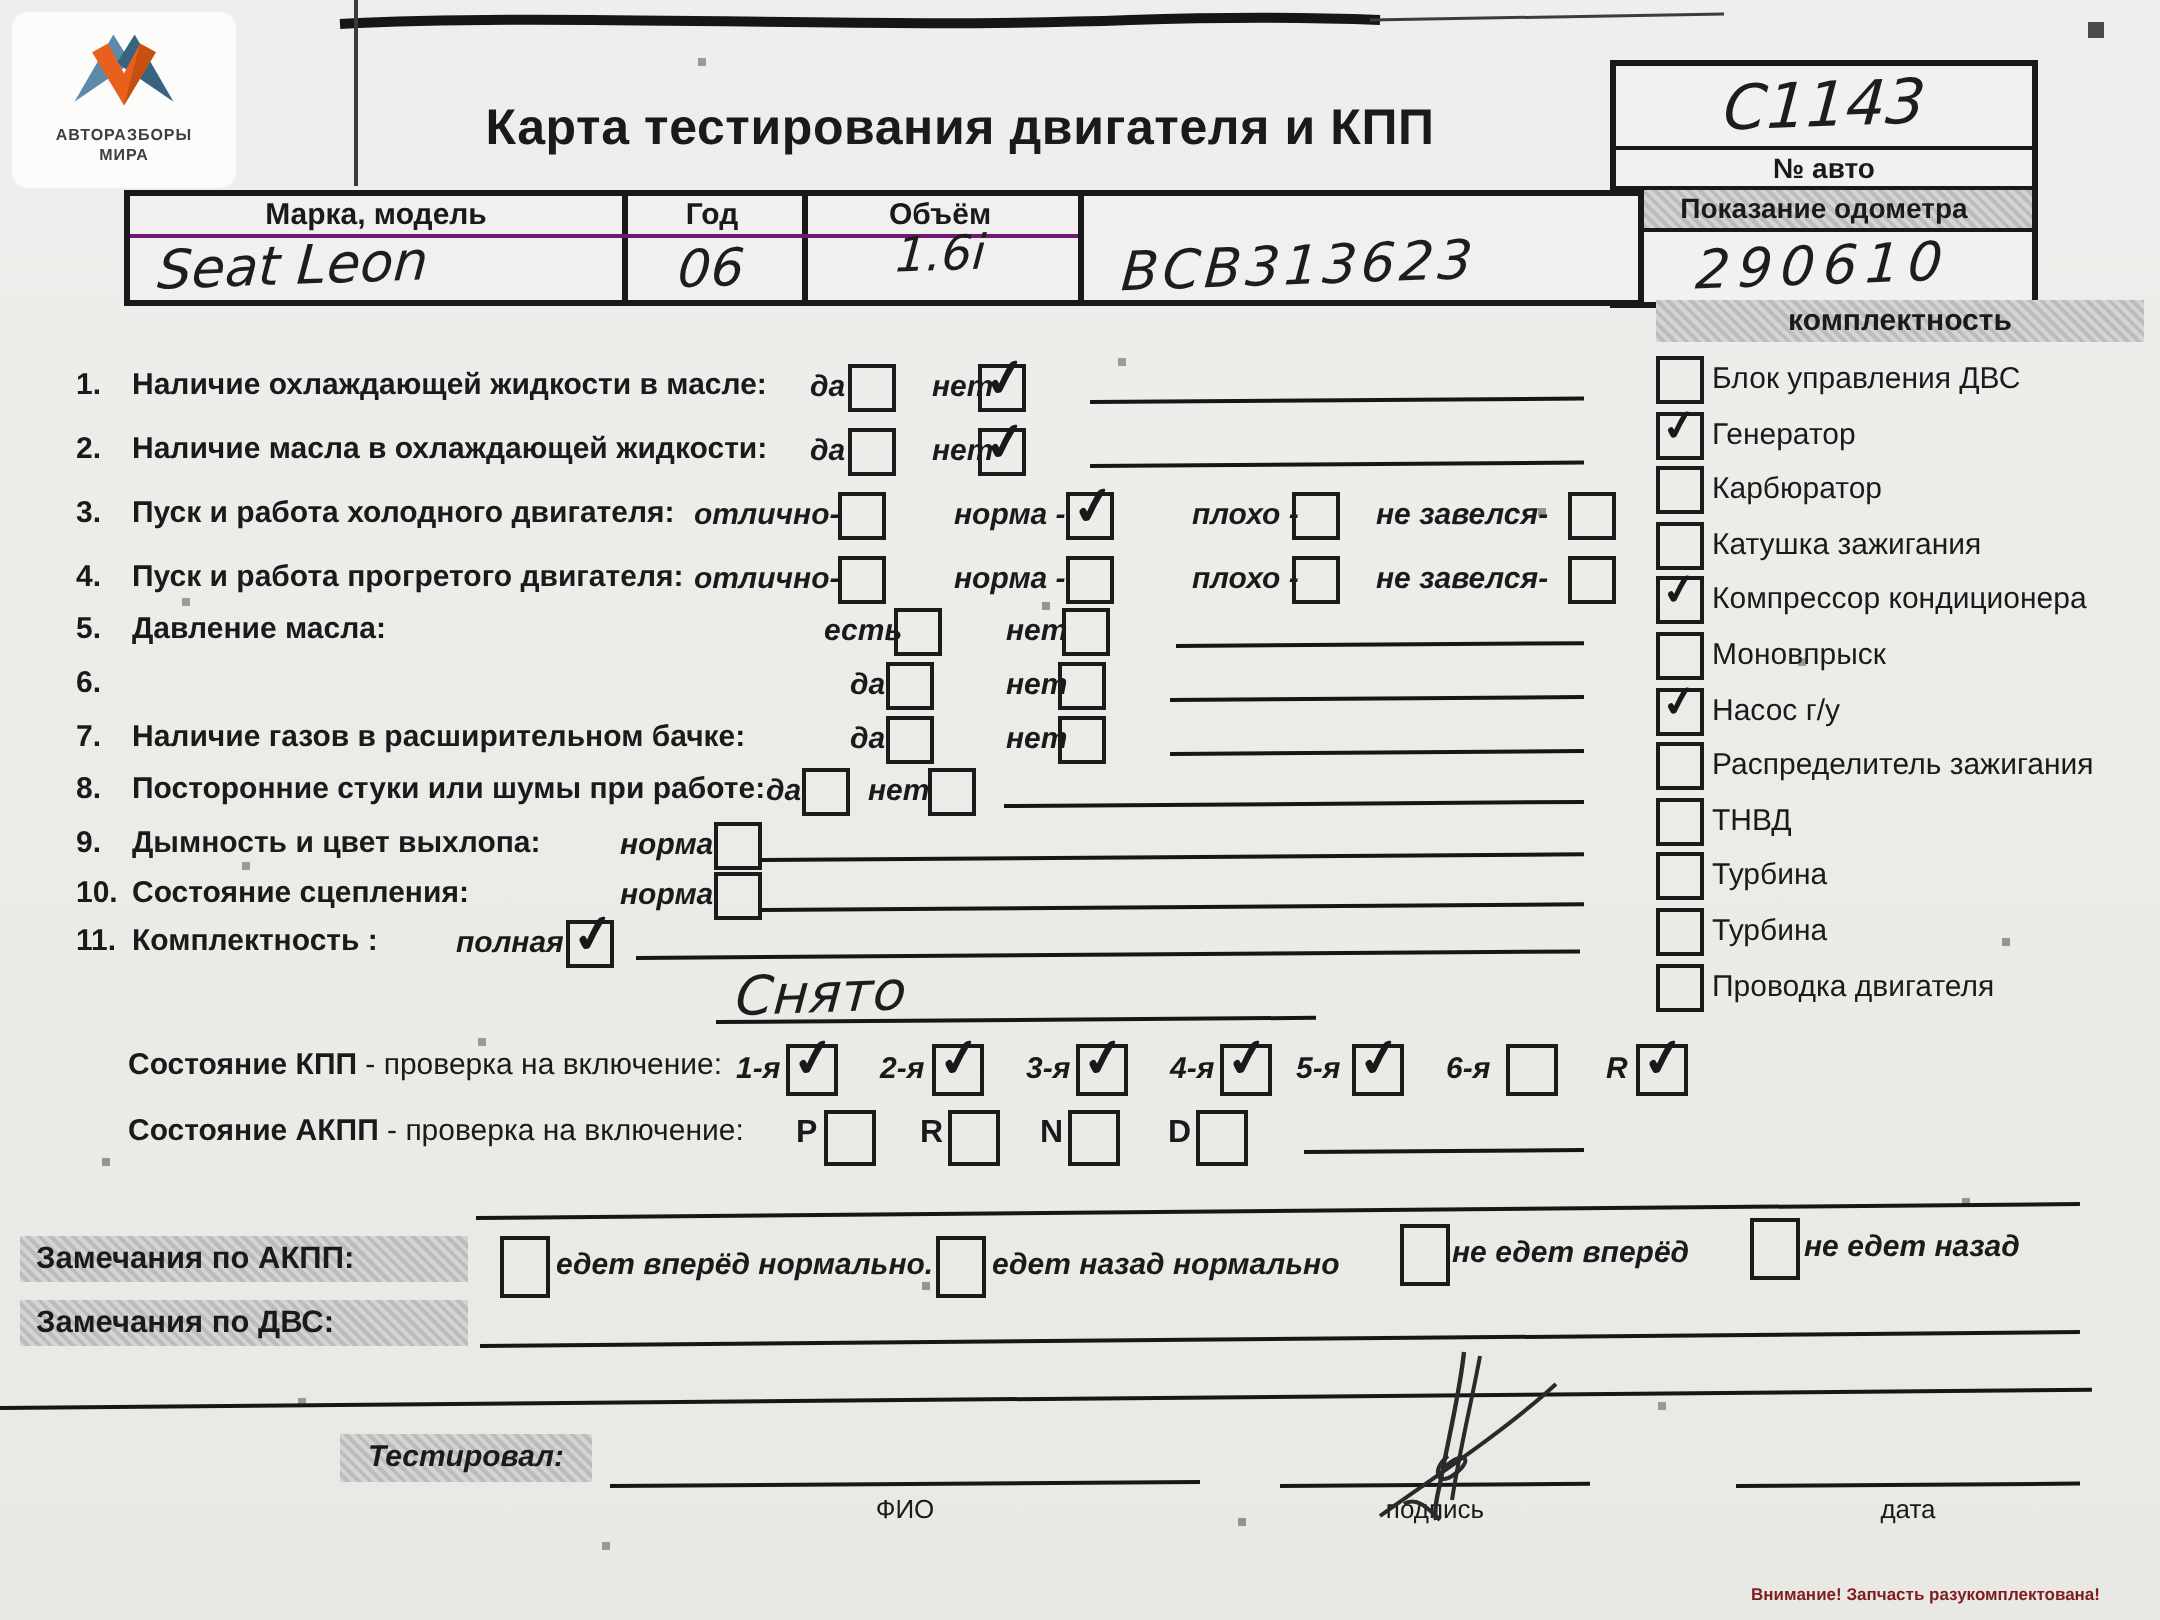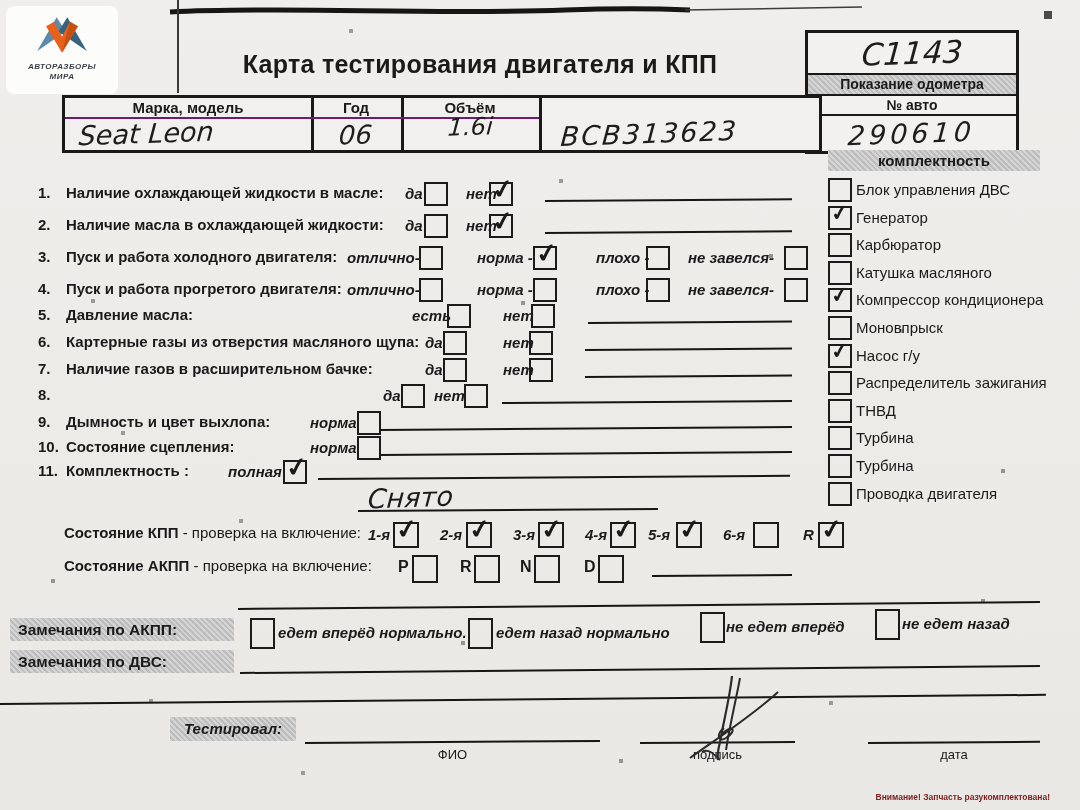--- a/index.html
+++ b/index.html
@@ -5,39 +5,39 @@
   html,body{margin:0;padding:0;}
   .page{position:relative;width:1080px;height:810px;background:linear-gradient(180deg,#efeeec,#e9e8e4);
         font-family:"Liberation Sans",sans-serif;color:#1a1a1a;overflow:hidden;}
   .abs{position:absolute;}
   .shade{background:#c4c4c4;background-image:repeating-linear-gradient(45deg,rgba(255,255,255,.28) 0 2px,rgba(0,0,0,0.04) 2px 4px);}
   .hw{font-family:"DejaVu Sans",sans-serif;font-style:italic;color:#1d1d1d;display:inline-block;
       transform:skewX(-6deg) rotate(-2deg);white-space:nowrap;}
   
   .logo-card{left:6px;top:6px;width:112px;height:88px;background:#fcfcfb;border-radius:8px;text-align:center;}
   .logo-card svg{margin-top:6px;}
-  .logo-text{font-size:8px;font-weight:bold;letter-spacing:.5px;color:#3b3f46;line-height:10px;font-style:italic;}
+  .logo-text{font-size:8px;font-weight:bold;letter-spacing:.5px;color:#3b3f46;line-height:10px;}
   .v-divider{left:177px;top:0;width:2px;height:93px;background:#3a3a3a;}
   
   .title{left:175px;top:50px;width:610px;text-align:center;font-size:25px;font-weight:bold;letter-spacing:.3px;}
   
   .info-box{left:805px;top:30px;width:208px;height:118px;border:3px solid #191919;background:#f2f1ef;}
   .ib-row{position:relative;text-align:center;overflow:visible;}
   .ib-r1{height:40px;}
   .ib-r2{height:18px;border-top:2px solid #191919;font-size:14px;font-weight:bold;line-height:18px;}
   .ib-r3{height:19px;border-top:2px solid #191919;font-size:14px;font-weight:bold;line-height:19px;}
   .ib-r4{height:37px;border-top:2px solid #191919;}
   
   .vtable{left:62px;top:95px;width:754px;height:52px;border:3px solid #191919;background:#f1f0ee;}
   .vt-col{position:absolute;top:0;bottom:0;border-right:3px solid #191919;}
   .vt-head{position:absolute;top:0;left:0;right:0;height:19px;border-bottom:2px solid #701a75;
            font-size:15px;font-weight:bold;text-align:center;line-height:19px;}
   .vt-val{position:absolute;top:19px;left:0;right:0;bottom:0;}
   
-  .eq-header{left:828px;top:150px;width:212px;height:21px;font-size:15px;font-weight:bold;text-align:center;line-height:21px;}
+  .eq-header{left:828px;top:150px;width:244px;height:21px;font-size:15px;font-weight:bold;text-align:center;line-height:21px;}
   .eq-item{position:absolute;left:828px;height:20px;}
   .eq-cb{position:absolute;left:0;top:0;width:16px;height:16px;border:2px solid #1b1b1b;}
   .eq-lbl{position:absolute;left:28px;top:1px;font-size:15px;white-space:nowrap;}
   
   .row{position:absolute;left:0;width:1080px;height:26px;font-size:15px;}
   .num{position:absolute;left:38px;font-weight:bold;}
   .lbl{position:absolute;left:66px;font-weight:bold;white-space:nowrap;}
   .optlbl{position:absolute;top:1px;font-style:italic;font-weight:bold;white-space:nowrap;}
   .cb{position:absolute;width:20px;height:20px;border:2px solid #1b1b1b;top:-2px;}
   .cb.checked::after{content:"\2713";position:absolute;left:1px;top:-10px;font-size:26px;font-weight:bold;
@@ -83,22 +83,22 @@
     <div class="logo-text">АВТОРАЗБОРЫ</div>
     <div class="logo-text">МИРА</div>
   </div>
 
   <div class="abs title">Карта тестирования двигателя и КПП</div>
 
   <div class="abs info-box">
     <div class="ib-row ib-r1">
       <span class="hw" style="font-size:31px;margin-top:2px">C1143</span>
     </div>
+    <div class="ib-row ib-r2">№ авто</div>
     <div class="ib-row ib-r3 shade">Показание одометра</div>
-    <div class="ib-row ib-r2">№ авто</div>
     <div class="ib-row ib-r4">
       <span class="hw" style="font-size:27px;letter-spacing:4px;margin-top:2px">290610</span>
     </div>
   </div>
 
   <div class="abs vtable">
     <div class="vt-col" style="left:0;width:246px">
       <div class="vt-head">Марка, модель</div>
       <div class="vt-val">
         <span class="hw" style="font-size:27px;margin:1px 0 0 14px">Seat Leon</span>
@@ -131,21 +131,21 @@
   <div class="eq-item" style="top:208px">
     <span class="cb eq-cb checked"></span>
     <span class="eq-lbl">Генератор</span>
   </div>
   <div class="eq-item" style="top:235px">
     <span class="cb eq-cb"></span>
     <span class="eq-lbl">Карбюратор</span>
   </div>
   <div class="eq-item" style="top:263px">
     <span class="cb eq-cb"></span>
-    <span class="eq-lbl">Катушка масляного</span>
+    <span class="eq-lbl">Катушка зажигания</span>
   </div>
   <div class="eq-item" style="top:290px">
     <span class="cb eq-cb checked"></span>
     <span class="eq-lbl">Компрессор кондиционера</span>
   </div>
   <div class="eq-item" style="top:318px">
     <span class="cb eq-cb"></span>
     <span class="eq-lbl">Моновпрыск</span>
   </div>
   <div class="eq-item" style="top:346px">
@@ -219,38 +219,38 @@
     <span class="num">5.</span>
     <span class="lbl">Давление масла:</span>
     <span class="optlbl" style="left:412px">есть</span>
     <span class="cb" style="left:447px"></span>
     <span class="optlbl" style="left:503px">нет</span>
     <span class="cb" style="left:531px"></span>
     <span class="uline" style="left:588px;width:204px"></span>
   </div>
   <div class="row" style="top:333px">
     <span class="num">6.</span>
-    <span class="lbl">Картерные газы из отверстия масляного щупа:</span>
     <span class="optlbl" style="left:425px">да</span>
     <span class="cb" style="left:443px"></span>
     <span class="optlbl" style="left:503px">нет</span>
     <span class="cb" style="left:529px"></span>
     <span class="uline" style="left:585px;width:207px"></span>
   </div>
   <div class="row" style="top:360px">
     <span class="num">7.</span>
     <span class="lbl">Наличие газов в расширительном бачке:</span>
     <span class="optlbl" style="left:425px">да</span>
     <span class="cb" style="left:443px"></span>
     <span class="optlbl" style="left:503px">нет</span>
     <span class="cb" style="left:529px"></span>
     <span class="uline" style="left:585px;width:207px"></span>
   </div>
   <div class="row" style="top:386px">
     <span class="num">8.</span>
+    <span class="lbl">Посторонние стуки или шумы при работе:</span>
     <span class="optlbl" style="left:383px">да</span>
     <span class="cb" style="left:401px"></span>
     <span class="optlbl" style="left:434px">нет</span>
     <span class="cb" style="left:464px"></span>
     <span class="uline" style="left:502px;width:290px"></span>
   </div>
   <div class="row" style="top:413px">
     <span class="num">9.</span>
     <span class="lbl">Дымность и цвет выхлопа:</span>
     <span class="optlbl" style="left:310px">норма</span>

